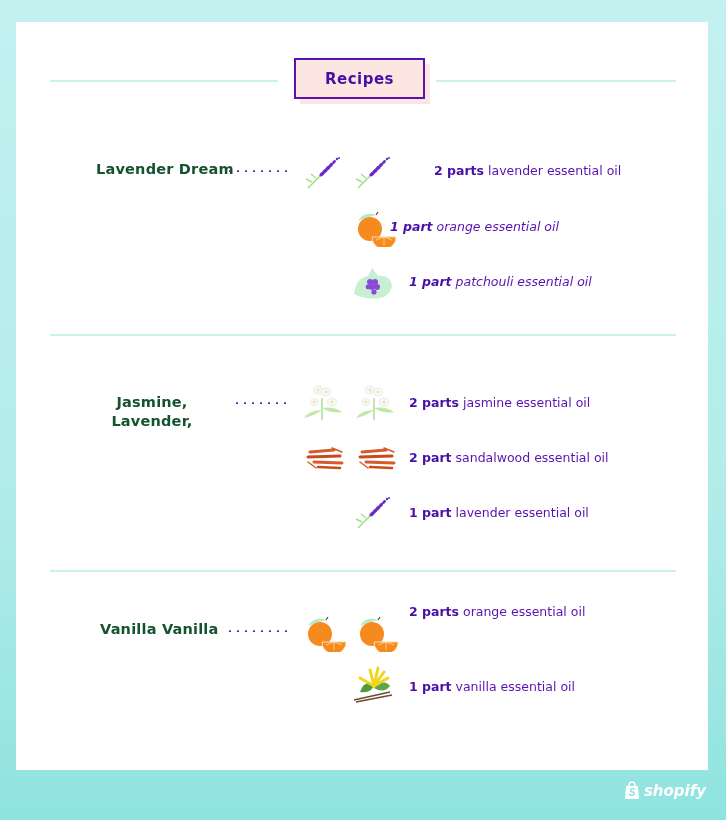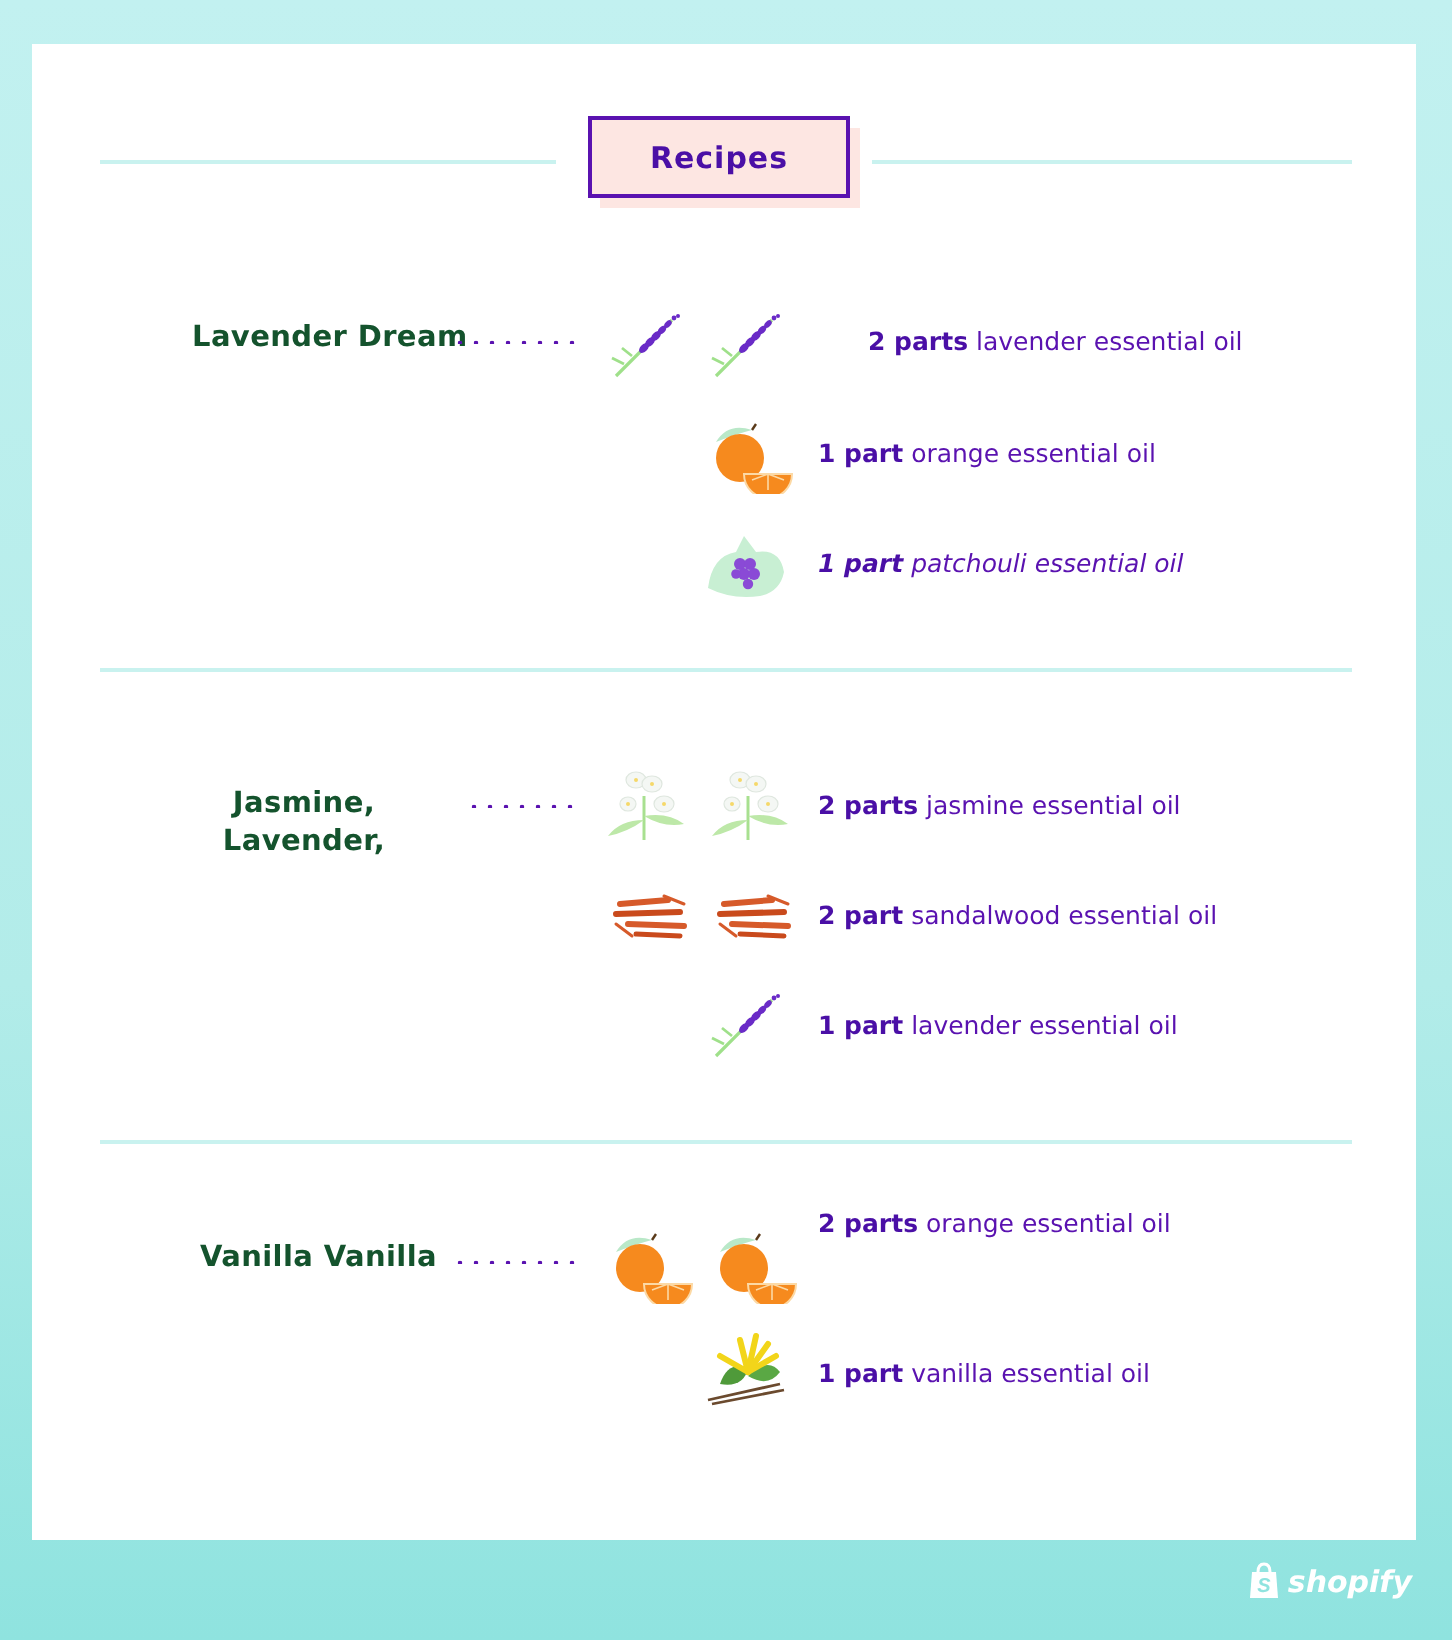--- a/index.html
+++ b/index.html
@@ -136,21 +136,21 @@
     <use href="#lav"></use>
   </svg>
 <svg class="icon" style="left:352px;top:152px;" viewBox="0 0 46 40">
     <use href="#lav"></use>
   </svg>
 <div class="ingredient" style="left:398px;top:163px;margin-left:36px;"><span class="qty">2 parts</span> <span>lavender essential oil</span></div>
 
 <svg class="icon" style="left:352px;top:207px;" viewBox="0 0 46 40">
     <use href="#orn"></use>
   </svg>
-<div class="ingredient" style="left:409px;top:219px;"><span class="qty">1 part</span> <span>orange essential oil</span></div>
+<div class="ingredient" style="left:390px;top:219px;font-style:italic;"><span class="qty">1 part</span> <span>orange essential oil</span></div>
 
 <svg class="icon" style="left:350px;top:262px;" viewBox="0 0 46 40">
     <use href="#pat"></use>
   </svg>
 <div class="ingredient" style="left:409px;top:274px;font-style:italic;"><span class="qty">1 part</span> <span>patchouli essential oil</span></div>
 
 <div class="hline" style="left:50px;top:334px;width:626px;"></div>
 
 <div class="recipe-name" style="left:78px;top:393px;width:148px;">
   <div>Jasmine, Lavender,</div>

